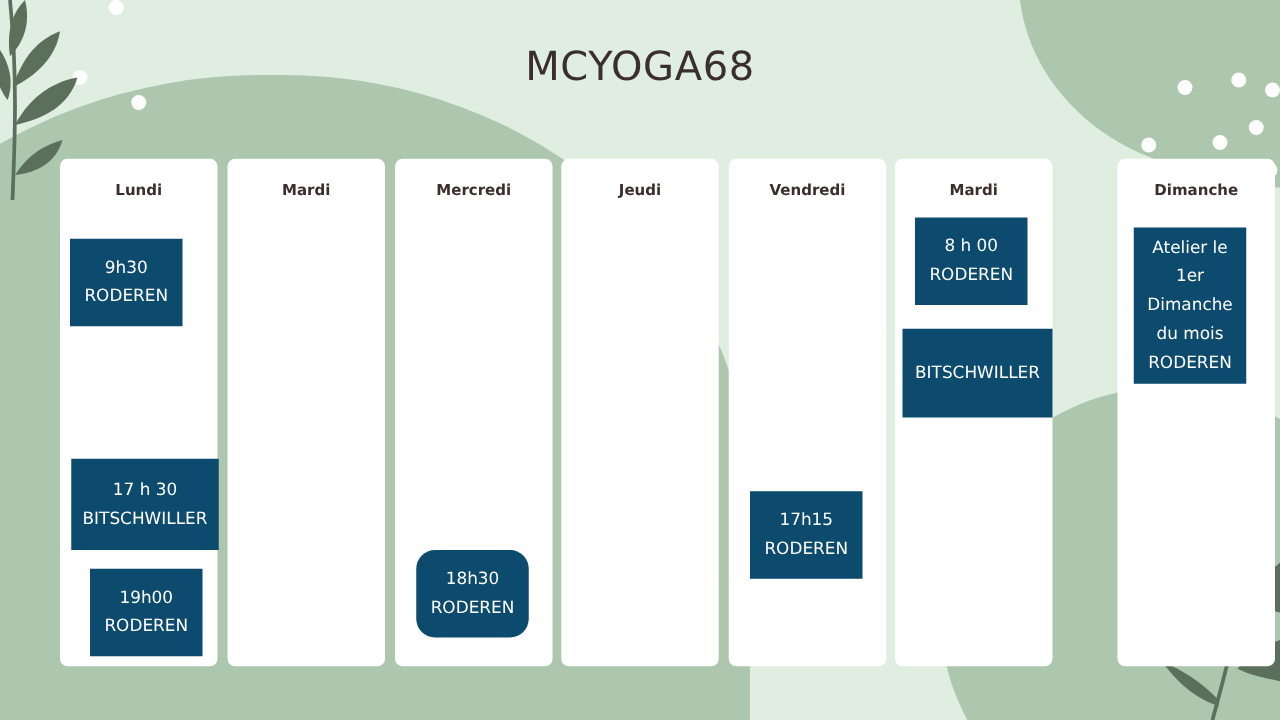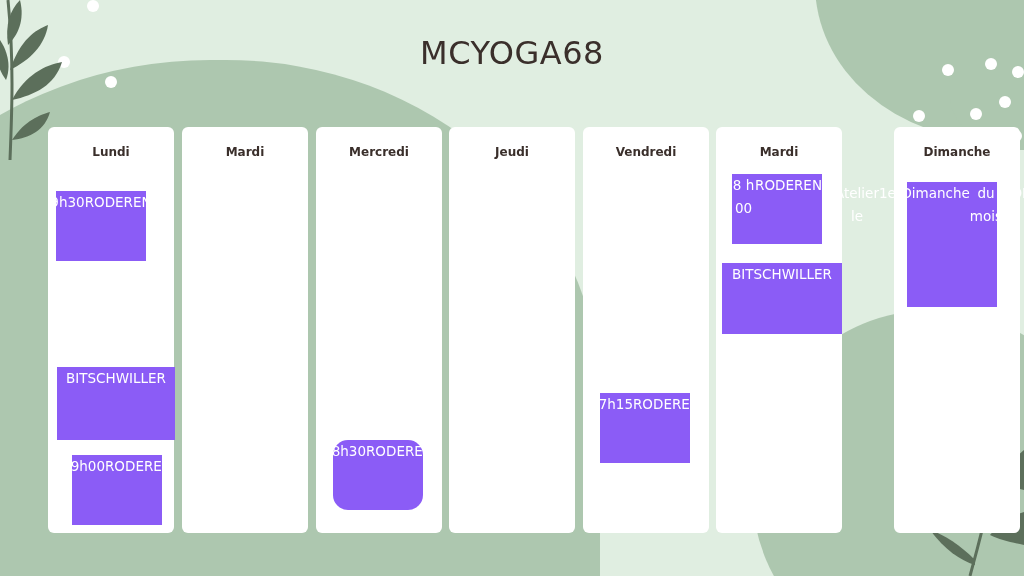--- a/index.html
+++ b/index.html
@@ -3,21 +3,21 @@
 <meta charset="utf-8">
 <style>
   html, body { margin:0; padding:0; }
   body { width:1024px; height:576px; overflow:hidden; position:relative; background:#e0eee1; font-family:"DejaVu Sans", sans-serif; }
   .bg { position:absolute; inset:0; overflow:hidden; }
   .blob { position:absolute; background:#adc7af; }
   .dot { position:absolute; width:12px; height:12px; border-radius:50%; background:#fff; }
   .title { position:absolute; left:0; width:1024px; top:34px; text-align:center; font-size:32px; color:#3a2f2b; letter-spacing:0.5px; font-family:"DejaVu Sans", sans-serif; }
   .col { position:absolute; top:127px; width:126px; height:406px; background:#fff; border-radius:6px; }
   .col-head { position:absolute; top:18px; left:0; width:100%; text-align:center; font-size:12px; font-weight:bold; color:#3a2f2b; }
-  .slot { position:absolute; background:#8b5cf6; color:#fff; text-align:center; font-size:13.5px; line-height:23px; display:flex; flex-direction:row; justify-content:center; box-sizing:border-box; }
+  .slot { position:absolute; background:#0c4a6e; color:#fff; text-align:center; font-size:13.5px; line-height:23px; display:flex; flex-direction:column; justify-content:center; box-sizing:border-box; }
   .slot span { display:block; }
 </style>
 </head>
 <body>
 
 <div class="bg">
   <div class="blob" style="left:-180px;top:60px;width:780px;height:700px;border-radius:50% 48% 0 0;"></div>
   <div class="blob" style="left:815px;top:-120px;width:300px;height:260px;border-radius:0 0 40% 60%;"></div>
   <div class="blob" style="left:950px;top:60px;width:120px;height:90px;border-radius:0 0 0 60%;"></div>
   <div class="blob" style="left:752px;top:310px;width:360px;height:360px;border-radius:50%;"></div>
@@ -62,20 +62,21 @@
 
 <div class="title">MCYOGA68</div>
 
 <div class="col" style="left:48px;">
   <div class="col-head">Lundi</div>
   <div class="slot" style="left:8px;top:64px;width:90px;height:70px;">
     <span>9h30</span>
     <span>RODEREN</span>
   </div>
   <div class="slot" style="left:9px;top:240px;width:118px;height:73px;">
+    <span>17 h 30</span>
     <span>BITSCHWILLER</span>
   </div>
   <div class="slot" style="left:24px;top:328px;width:90px;height:70px;">
     <span>19h00</span>
     <span>RODEREN</span>
   </div>
 </div>
 
 <div class="col" style="left:182px;">
   <div class="col-head">Mardi</div>

